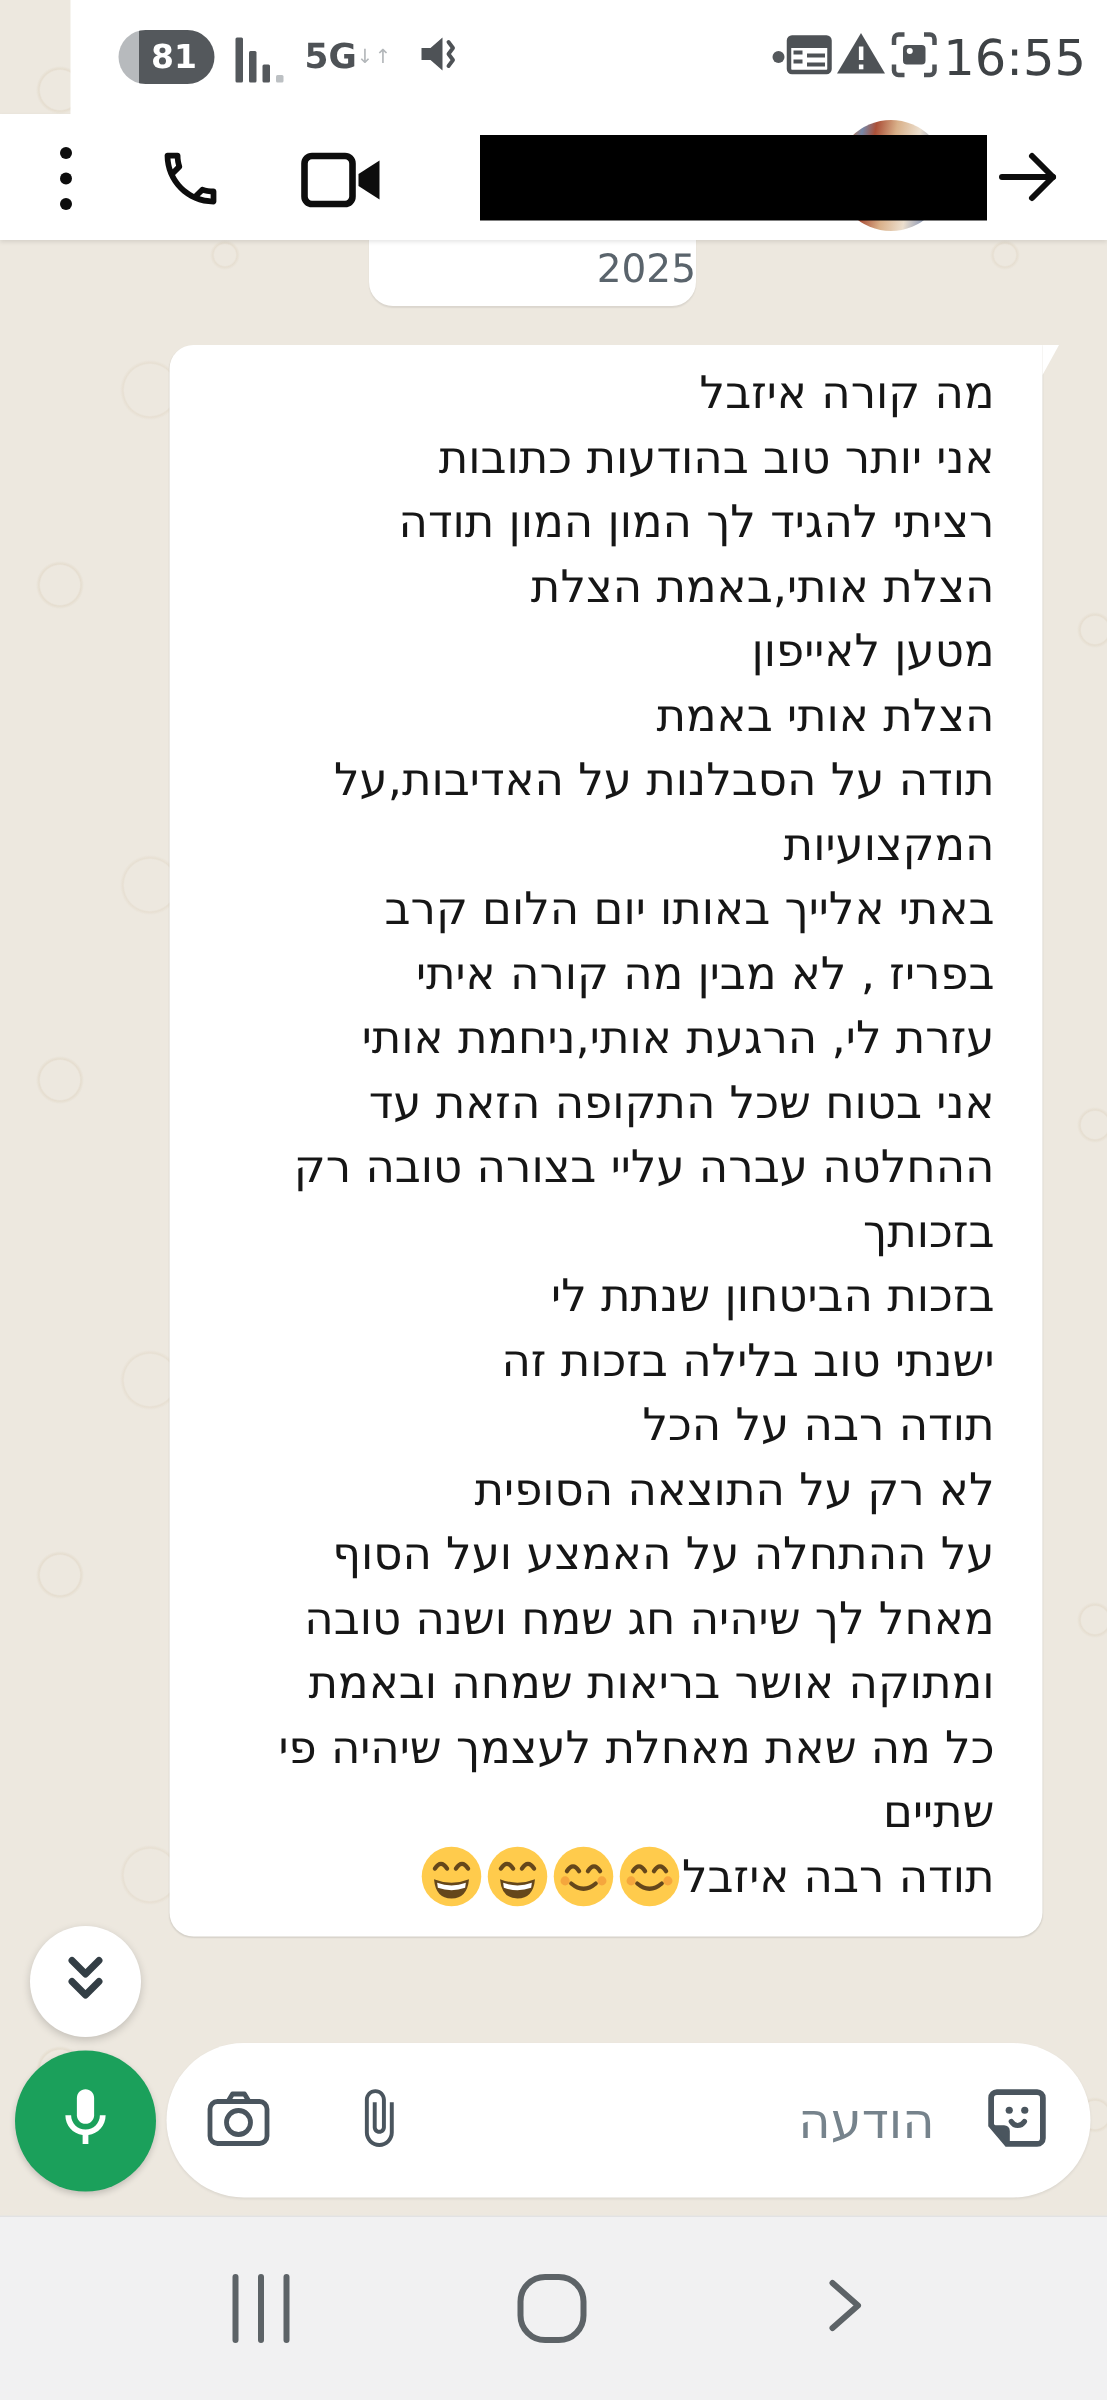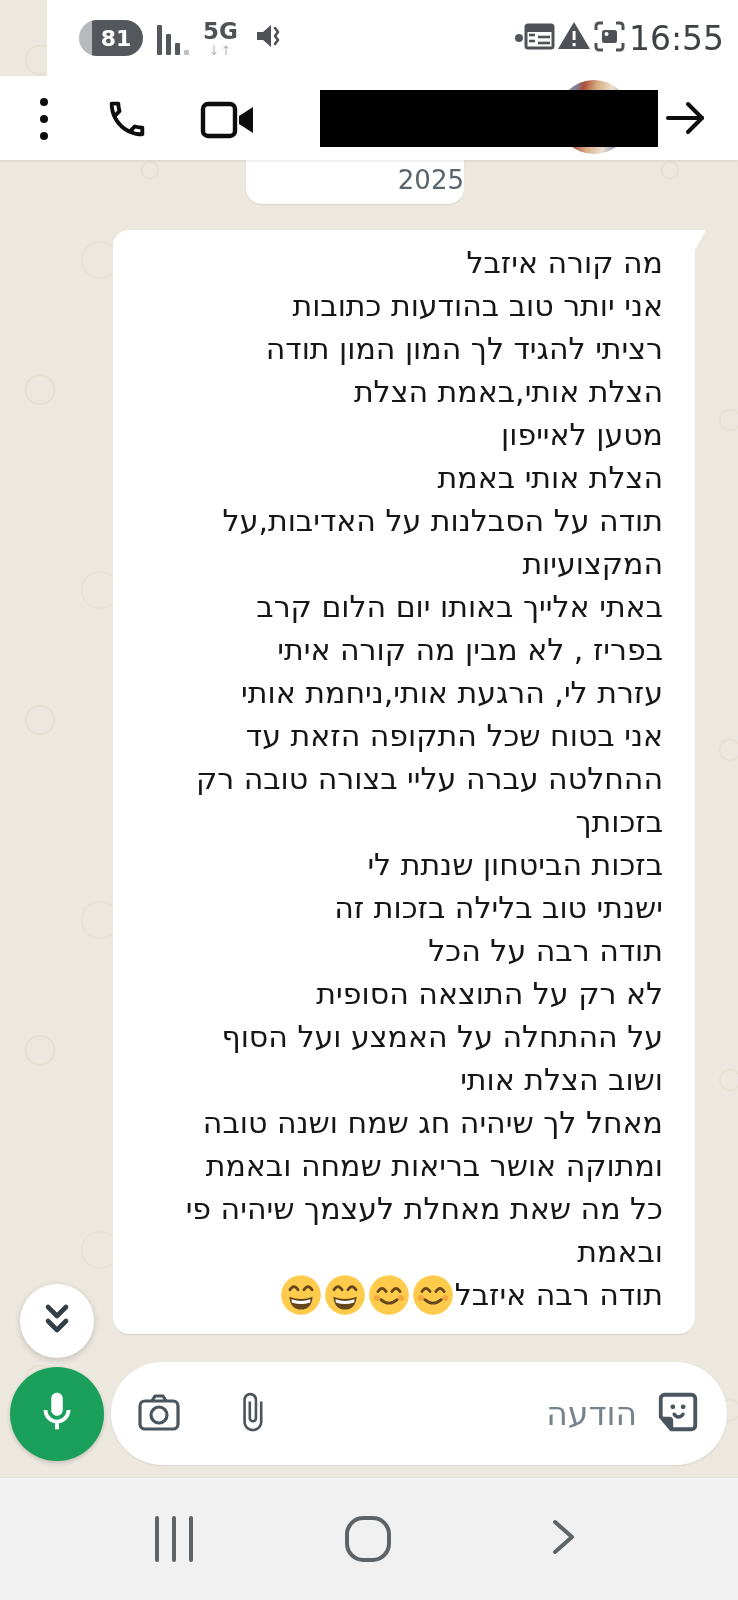--- a/index.html
+++ b/index.html
@@ -26,21 +26,21 @@
     background:linear-gradient(90deg,#b7babd 0 21%, #54585c 21%);
     display:flex; align-items:center; justify-content:center;
     font-size:22px; font-weight:bold; padding-left:10px; letter-spacing:0;
   }
   .sig-bars{ display:flex; align-items:flex-end; gap:4px; height:34px; }
   .sig-bars i{ display:block; width:5px; background:#54585c; border-radius:1px; }
   .sig-bars i:nth-child(1){ height:30px; }
   .sig-bars i:nth-child(2){ height:21px; }
   .sig-bars i:nth-child(3){ height:12px; }
   .sig-bars i:nth-child(4){ height:5px; background:#bcc0c3; }
-  .net-5g{ display:flex; flex-direction:column; align-items:center; line-height:1; }
+  .net-5g{ display:flex; flex-direction:row; align-items:center; line-height:1; }
   .net-5g .g{ font-size:23px; font-weight:bold; color:#4e5256; }
   .net-5g .arr{ font-size:13px; color:#b3b7ba; margin-top:1px; letter-spacing:1px; }
   .sb-dot{ width:8px; height:8px; border-radius:50%; background:#54585c; }
   .sb-time{ font-size:33px; color:#3e4245; margin-left:2px; }
 
   
   .chat-header{ position:absolute; top:76px; left:0; right:0; height:84px; background:#fff; z-index:10;
     box-shadow:0 1px 3px rgba(0,0,0,.10); }
   .kebab{ position:absolute; left:34px; top:20px; width:20px; height:46px;
     display:flex; flex-direction:column; align-items:center; justify-content:space-between; padding:2px 0; }
@@ -75,21 +75,21 @@
 
   
   .mic-btn{ position:absolute; left:10px; top:1367px; width:94px; height:94px; border-radius:50%;
     z-index:8; display:flex; align-items:center; justify-content:center;
     box-shadow:0 2px 4px rgba(0,0,0,.18); }
   .input-pill{ position:absolute; left:111px; top:1362px; width:616px; height:103px;
     background:#fff; border-radius:52px; z-index:7;
     display:flex; align-items:center; padding:0 26px; box-shadow:0 1px 2px rgba(0,0,0,.08); }
   .pill-gap1{ width:50px; }
   .pill-flex{ flex:1; }
-  .placeholder{ direction:rtl; font-size:33px; color:#76838c; margin-right:18px; }
+  .placeholder{ direction:rtl; font-size:33px; color:#76838c; margin-right:32px; }
 
   
   .nav-bar{ position:absolute; left:0; right:0; top:1477px; height:123px; background:#f1f1f2;
     border-top:1px solid rgba(0,0,0,.06); z-index:30;
     display:flex; align-items:center; justify-content:center; gap:152px; }
   .nav-recents{ display:flex; gap:13px; }
   .nav-recents i{ display:block; width:4px; height:46px; background:#5d6367; border-radius:2px; }
   .nav-home{ width:46px; height:46px; border:4px solid #5d6367; border-radius:14px 14px 16px 16px / 18px; border-radius:40%; }
 </style>
 </head>
@@ -197,25 +197,24 @@
         <div class="msg-line">בפריז , לא מבין מה קורה איתי</div>
         <div class="msg-line">עזרת לי, הרגעת אותי,ניחמת אותי</div>
         <div class="msg-line">אני בטוח שכל התקופה הזאת עד</div>
         <div class="msg-line">ההחלטה עברה עליי בצורה טובה רק</div>
         <div class="msg-line">בזכותך</div>
         <div class="msg-line">בזכות הביטחון שנתת לי</div>
         <div class="msg-line">ישנתי טוב בלילה בזכות זה</div>
         <div class="msg-line">תודה רבה על הכל</div>
         <div class="msg-line">לא רק על התוצאה הסופית</div>
         <div class="msg-line">על ההתחלה על האמצע ועל הסוף</div>
-        <div class="msg-line">ושוב הצלת אותי</div>
         <div class="msg-line">מאחל לך שיהיה חג שמח ושנה טובה</div>
         <div class="msg-line">ומתוקה אושר בריאות שמחה ובאמת</div>
         <div class="msg-line">כל מה שאת מאחלת לעצמך שיהיה פי</div>
-        <div class="msg-line">ובאמת</div>
+        <div class="msg-line">שתיים</div>
         <div class="msg-line"><span>תודה רבה איזבל</span><span class="emoji"><svg viewBox="0 0 36 36">
               <circle cx="18" cy="18" r="17" fill="#FFCB4C"></circle>
               <path d="M8.5 15 Q12 9.5 15.5 15" fill="none" stroke="#65471B" stroke-width="2.4" stroke-linecap="round"></path>
               <path d="M20.5 15 Q24 9.5 27.5 15" fill="none" stroke="#65471B" stroke-width="2.4" stroke-linecap="round"></path>
               <circle cx="7.5" cy="20.5" r="2.6" fill="#F19A38" opacity=".75"></circle>
               <circle cx="28.5" cy="20.5" r="2.6" fill="#F19A38" opacity=".75"></circle>
               <path d="M11 22 Q18 28 25 22" fill="none" stroke="#65471B" stroke-width="2.4" stroke-linecap="round"></path>
             </svg></span><span class="emoji"><svg viewBox="0 0 36 36">
               <circle cx="18" cy="18" r="17" fill="#FFCB4C"></circle>
               <path d="M8.5 15 Q12 9.5 15.5 15" fill="none" stroke="#65471B" stroke-width="2.4" stroke-linecap="round"></path>

